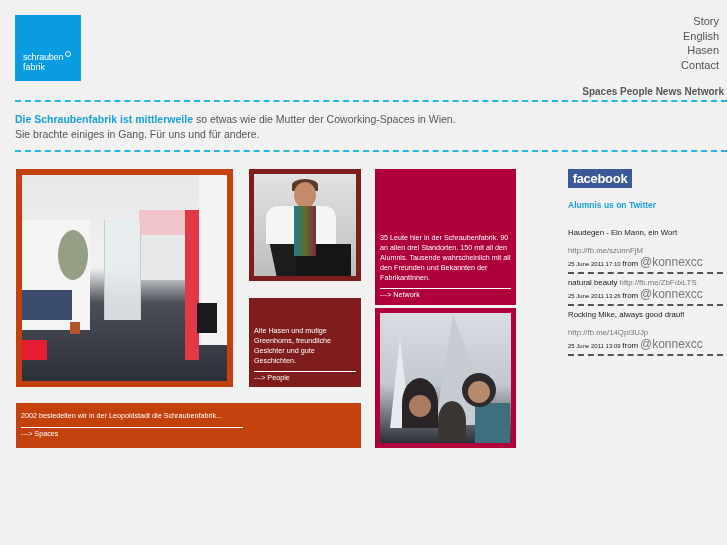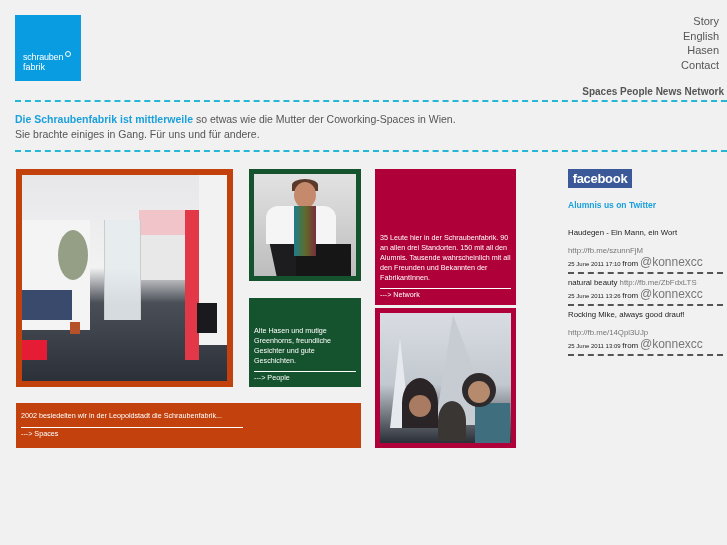--- a/index.html
+++ b/index.html
@@ -28,21 +28,21 @@
   .dash.d1 { top:100px; }
   .dash.d2 { top:150px; }
 
   .intro { left:15px; top:112px; font-size:10.5px; line-height:15px; color:#555; }
   .intro .hl { color:#1aa0dc; font-weight:bold; }
 
   
   .tile { position:absolute; box-sizing:border-box; }
   .photo { overflow:hidden; }
   .blue { background:#c2410c; }
-  .green { background:#14532d; }
+  .green { background:#7f1d1d; }
   .red { background:#b0003a; }
 
   .t-room { left:16px; top:169px; width:217px; height:218px; padding:6px; }
   .t-person { left:249px; top:169px; width:112px; height:112px; padding:5px; }
   .t-network { left:375px; top:169px; width:141px; height:136px; padding:0 5px; }
   .t-people { left:249px; top:298px; width:112px; height:89px; padding:0 5px; }
   .t-ski { left:375px; top:308px; width:141px; height:140px; padding:5px; }
   .t-spaces { left:16px; top:403px; width:345px; height:45px; padding:0 5px; }
 
   .inner { width:100%; height:100%; position:relative; overflow:hidden; }

